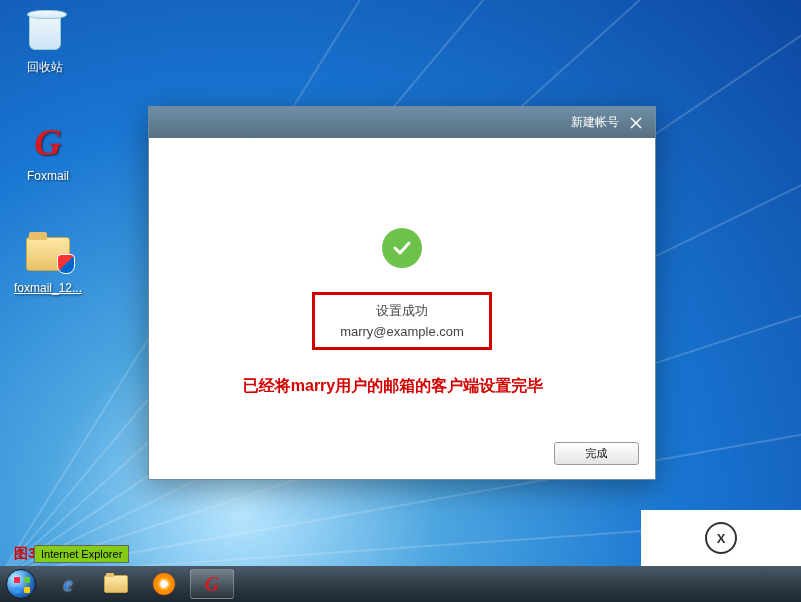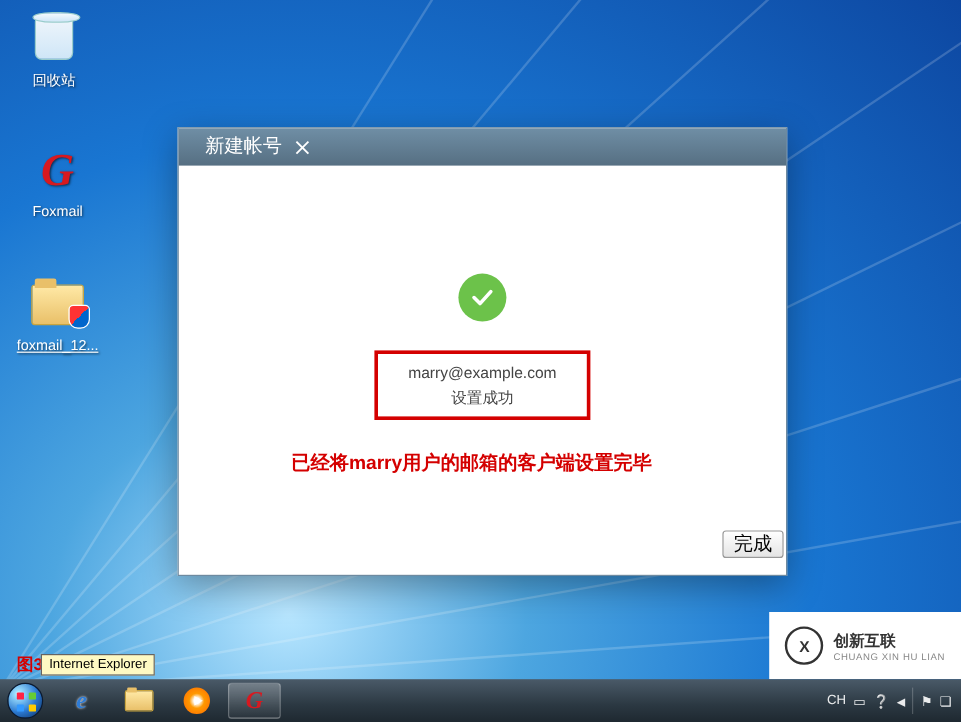--- a/index.html
+++ b/index.html
@@ -66,22 +66,22 @@
     border-radius:4px 4px 8px 8px; border:1px solid #fff;
   }
 
   
   .dialog {
     position:absolute; left:148px; top:106px; width:508px; height:374px;
     background:#fff; border:1px solid #6e8aa0; box-shadow:0 8px 28px rgba(0,0,0,.35);
   }
   .titlebar {
     height:31px; background:linear-gradient(#6f8ea5,#566f82);
-    color:#fff; font-size:16px; line-height:31px; padding:0 22px;
-    display:flex; justify-content:flex-start; align-items:center;
+    color:#fff; font-size:12px; line-height:31px; padding:0 2px;
+    display:flex; justify-content:flex-end; align-items:center;
   }
   .close-x {
     width:34px; height:20px; display:flex; align-items:center; justify-content:center;
     cursor:pointer;
   }
   .close-x svg { display:block; }
   .dialog-body {
     padding-top:90px; text-align:center; font-size:13px;
   }
   .check-circle {
@@ -91,28 +91,28 @@
   .check-circle svg { display:block; }
   .red-box {
     width:180px; margin:0 auto; border:3px solid #d40000; padding:6px 4px 4px;
     color:#444; line-height:1.6;
   }
   .annotation {
     margin-top:26px; font-size:16px; font-weight:bold; color:#d40000;
     text-align:center; padding-right:18px;
   }
   .done-btn {
-    position:absolute; right:2px; bottom:14px; width:51px; height:23px;
+    position:absolute; right:16px; bottom:14px; width:85px; height:23px;
     background:linear-gradient(#fff,#e4e4e4); border:1px solid #999;
-    border-radius:3px; font-size:16px; cursor:pointer;
+    border-radius:3px; font-size:11px; cursor:pointer;
   }
 
   
   .tooltip {
-    position:absolute; left:34px; top:545px; background:#fef9c3;
+    position:absolute; left:34px; top:545px; background:#84cc16;
     border:1px solid #646464; padding:2px 6px; font-size:11px;
   }
   .figlabel {
     position:absolute; left:14px; top:545px; font-size:14px; font-weight:bold;
     color:#d40000;
   }
 
   
   .taskbar {
     position:absolute; left:0; bottom:0; width:100%; height:36px;
@@ -218,37 +218,33 @@
       </svg>
     </span>
   </div>
   <div class="dialog-body">
     <div class="check-circle">
       <svg width="22" height="22" viewBox="0 0 22 22">
         <polyline points="4,11 9,16 18,6" fill="none" stroke="#fff" stroke-width="3" stroke-linecap="round" stroke-linejoin="round"></polyline>
       </svg>
     </div>
     <div class="red-box">
+      <div>设置成功</div>
       <div>marry@example.com</div>
-      <div>设置成功</div>
     </div>
     <div class="annotation">已经将marry用户的邮箱的客户端设置完毕</div>
   </div>
   <button class="done-btn">完成</button>
 </div>
 
 <div class="figlabel">图3-10</div>
 <div class="tooltip">Internet Explorer</div>
 
 <div class="watermark">
   <div class="logo">X</div>
-  <div>
-    <div style="font-weight:600">创新互联</div>
-    <div style="font-size:8px;letter-spacing:.5px;color:#888">CHUANG XIN HU LIAN</div>
-  </div>
 </div>
 
 <div class="taskbar">
   <div class="start">
     <div class="orb">
       <div class="flag">
           <div class="q q1"></div>
           <div class="q q2"></div>
           <div class="q q3"></div>
           <div class="q q4"></div>
@@ -261,22 +257,13 @@
   <div class="task-item">
     <span class="explorer"></span>
   </div>
   <div class="task-item">
     <span class="wmp"></span>
   </div>
   <div class="task-item active">
     <span class="fox-task">G</span>
   </div>
 
-  <div class="tray">
-    <span class="tic">CH</span>
-    <span class="tic">▭</span>
-    <span class="tic">❔</span>
-    <span class="tic" style="font-size:14px">◂</span>
-    <span class="tray-sep"></span>
-    <span class="tic">⚑</span>
-    <span class="tic">❏</span>
-  </div>
 </div>
 
 </body></html>

